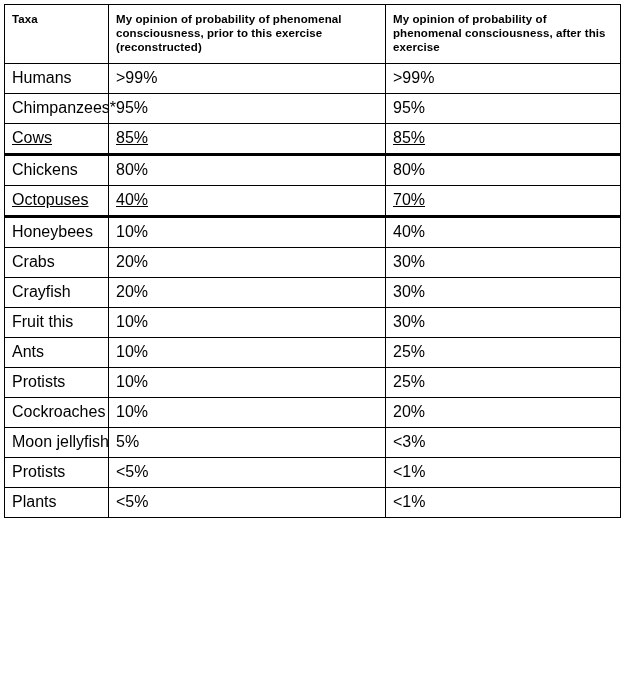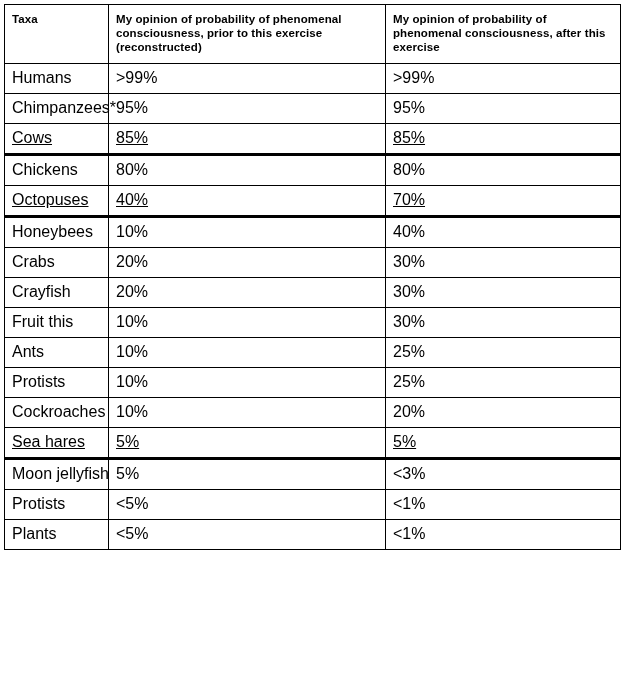--- a/index.html
+++ b/index.html
@@ -222,31 +222,20 @@
           <td>
             <span class="cell-text">Cockroaches</span>
           </td>
           <td>
             <span class="cell-text">10%</span>
           </td>
           <td>
             <span class="cell-text">20%</span>
           </td>
         </tr>
-        <tr class="group-end">
-          <td>
-            <span class="cell-text">Sea hares</span>
-          </td>
-          <td>
-            <span class="cell-text">5%</span>
-          </td>
-          <td>
-            <span class="cell-text">5%</span>
-          </td>
-        </tr>
         <tr>
           <td>
             <span class="cell-text">Moon jellyfish</span>
           </td>
           <td>
             <span class="cell-text">5%</span>
           </td>
           <td>
             <span class="cell-text">&lt;3%</span>
           </td>

